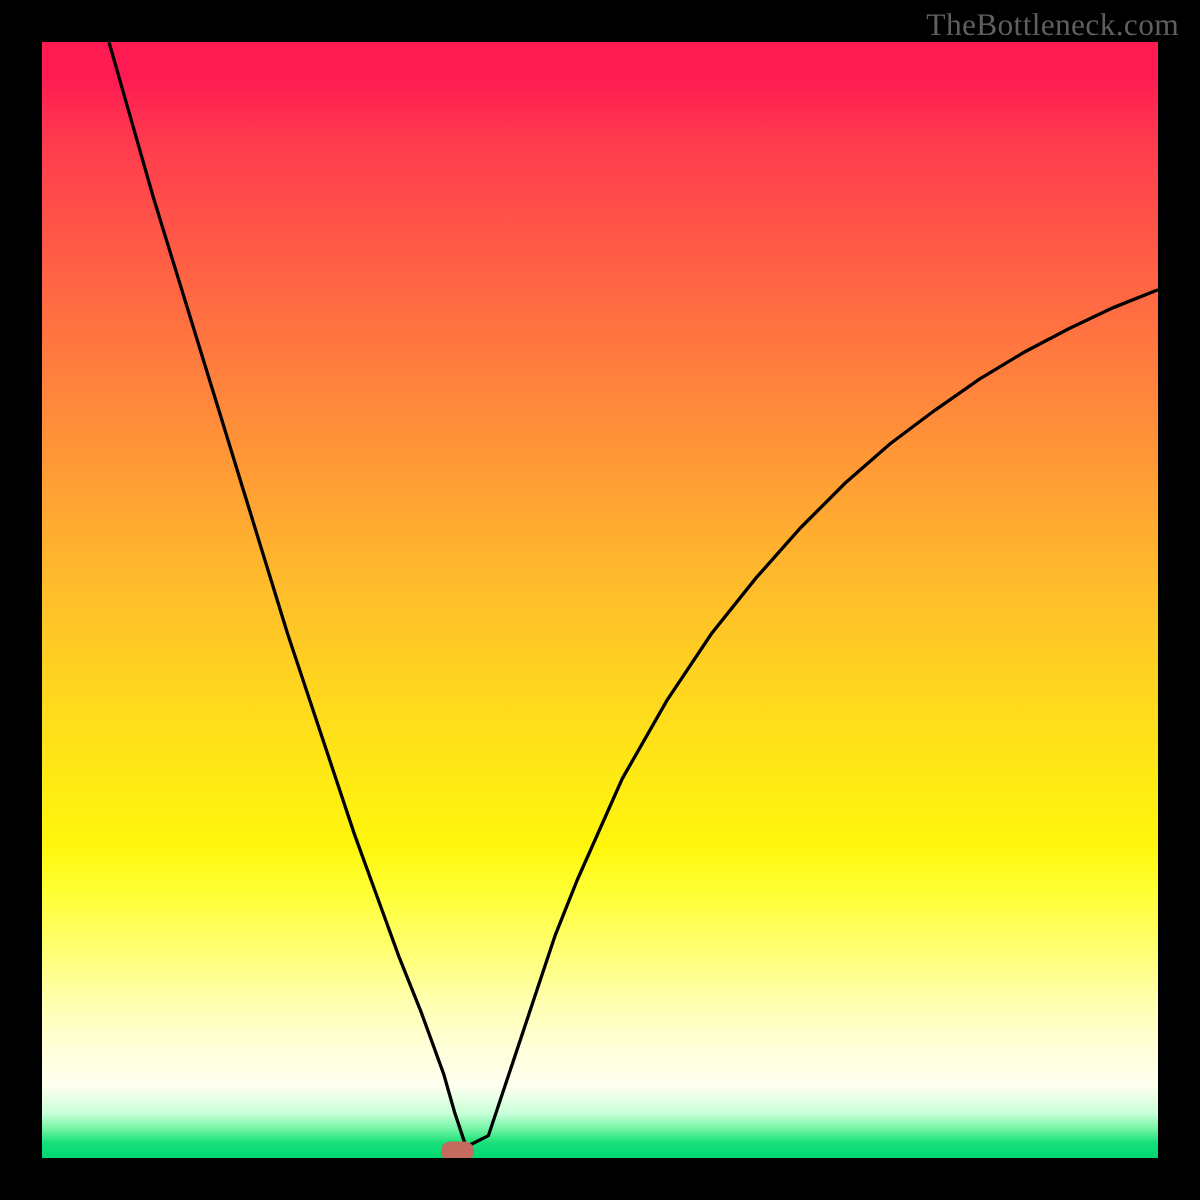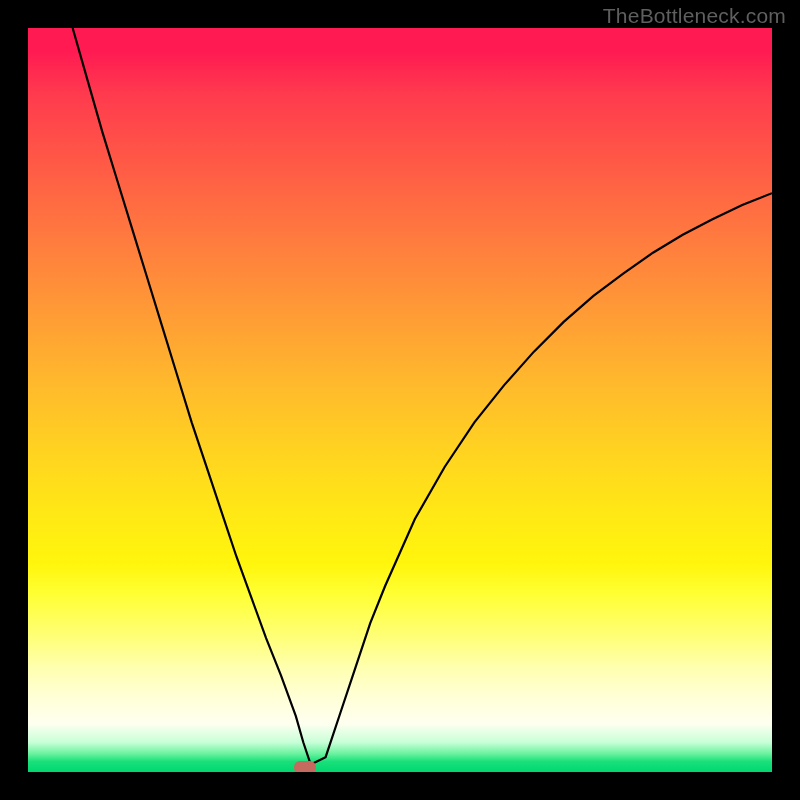--- a/index.html
+++ b/index.html
@@ -11,20 +11,21 @@
     background: #000;
     font-family: Arial, Helvetica, sans-serif;
   }
   .frame {
     position: absolute;
     left: 0;
     top: 0;
     width: 800px;
     height: 800px;
     background: #000;
+    font-family: Liberation Serif, serif;
   }
   .plot {
     position: absolute;
     left: 28px;
     top: 28px;
     width: 744px;
     height: 744px;
     overflow: hidden;
   }
   .gradient {

